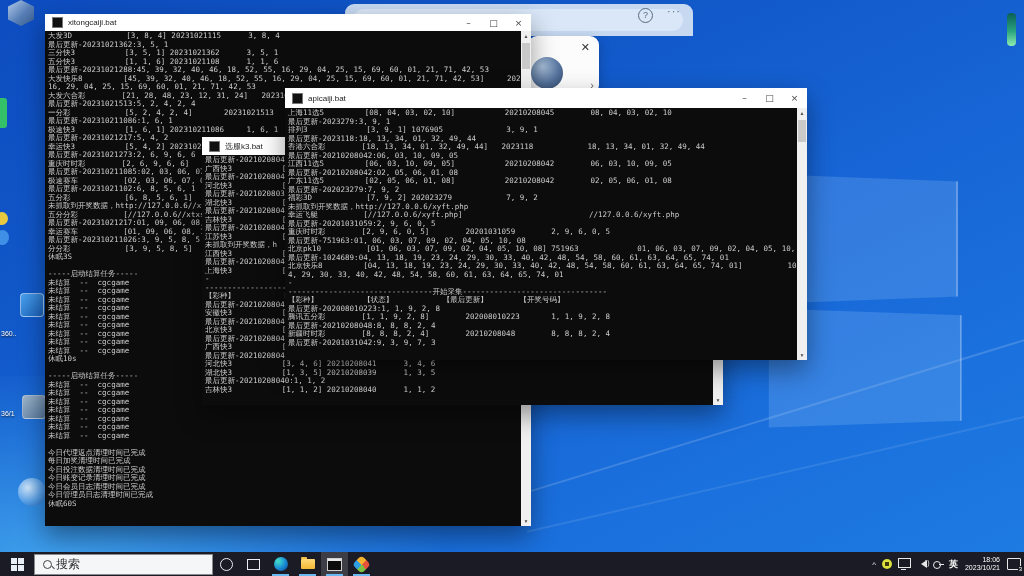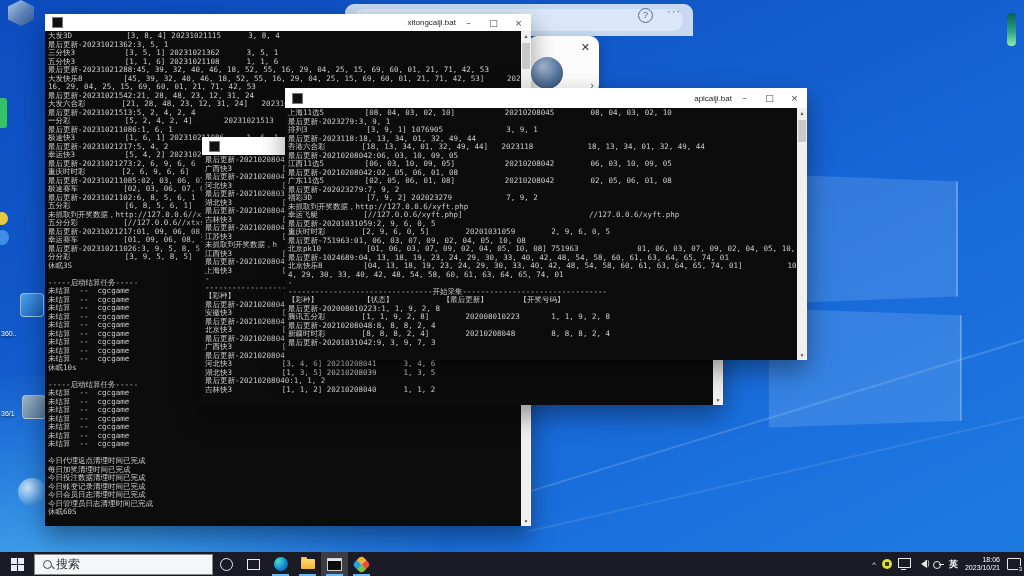--- a/index.html
+++ b/index.html
@@ -46,21 +46,21 @@
   .popup-close{position:absolute;top:5px;right:9px;color:#333;font-size:11px;cursor:default;}
   .popup-globe{position:absolute;left:3px;top:21px;width:32px;height:32px;border-radius:50%;
     background:radial-gradient(circle at 35% 30%,#a9c0da,#56749e 55%,#2b4263);}
   .popup-chev{position:absolute;right:5px;bottom:3px;color:#666;font-size:11px;}
 
   .right-widget{position:absolute;left:1007px;top:13px;width:9px;height:33px;z-index:1;border-radius:4px;
     background:linear-gradient(#0a5f55,#2ba37e 55%,#8fedb0);}
 
   
   .cwin{position:absolute;box-shadow:0 10px 24px rgba(0,0,0,.4);}
-  .titlebar{position:absolute;left:0;top:0;right:0;background:#fff;display:flex;align-items:center;text-align:right;}
+  .titlebar{position:absolute;left:0;top:0;right:0;background:#fff;display:flex;align-items:center;}
   .t-icon{width:9px;height:9px;background:#111;border:1px solid #777;margin:0 5px 0 7px;flex:none;}
   .t-text{font-size:8px;color:#222;flex:1;white-space:nowrap;overflow:hidden;}
   .t-btns{display:flex;height:100%;}
   .t-btn{width:25px;height:100%;display:flex;align-items:center;justify-content:center;
     font-size:9px;color:#444;font-family:"DejaVu Sans",sans-serif;}
   .console{position:absolute;left:0;right:0;bottom:0;background:#0c0c0c;overflow:hidden;}
   .cbody{position:absolute;left:3px;top:1px;right:11px;bottom:0;overflow:hidden;}
   .cline{white-space:pre;color:#cccccc;font-family:"DejaVu Sans Mono","DejaVu Sans",monospace;
     font-size:7.5px;height:8.5px;line-height:8.5px;overflow:hidden;}
   .sbar{position:absolute;top:0;bottom:0;right:0;width:10px;background:#f0f0f0;}
@@ -175,21 +175,20 @@
     </div>
     <div class="console">
       <div class="cbody">
           <div class="cline">大发3D            [3, 8, 4] 20231021115      3, 8, 4</div>
           <div class="cline">最后更新-20231021362:3, 5, 1</div>
           <div class="cline">三分快3           [3, 5, 1] 20231021362      3, 5, 1</div>
           <div class="cline">五分快3           [1, 1, 6] 20231021108      1, 1, 6</div>
           <div class="cline">最后更新-20231021288:45, 39, 32, 40, 46, 18, 52, 55, 16, 29, 04, 25, 15, 69, 60, 01, 21, 71, 42, 53</div>
           <div class="cline">大发快乐8         [45, 39, 32, 40, 46, 18, 52, 55, 16, 29, 04, 25, 15, 69, 60, 01, 21, 71, 42, 53]     20231021288     45, 39, 32, 40, 46, 18, 52, 55,</div>
           <div class="cline">16, 29, 04, 25, 15, 69, 60, 01, 21, 71, 42, 53</div>
-          <div class="cline">最后更新-20231021542:21, 28, 48, 23, 12, 31, 24</div>
           <div class="cline">大发六合彩        [21, 28, 48, 23, 12, 31, 24]   20231021542     21, 28, 48, 23, 12, 31, 24</div>
           <div class="cline">最后更新-20231021513:5, 2, 4, 2, 4</div>
           <div class="cline">一分彩            [5, 2, 4, 2, 4]       20231021513     5, 2, 4, 2, 4</div>
           <div class="cline">最后更新-202310211086:1, 6, 1</div>
           <div class="cline">极速快3           [1, 6, 1] 202310211086     1, 6, 1</div>
           <div class="cline">最后更新-20231021217:5, 4, 2</div>
           <div class="cline">幸运快3           [5, 4, 2] 20231021217      5, 4, 2</div>
           <div class="cline">最后更新-20231021273:2, 6, 9, 6, 6</div>
           <div class="cline">重庆时时彩        [2, 6, 9, 6, 6]       20231021273</div>
           <div class="cline">最后更新-202310211085:02, 03, 06, 07, 04, 05, 09, 08</div>

